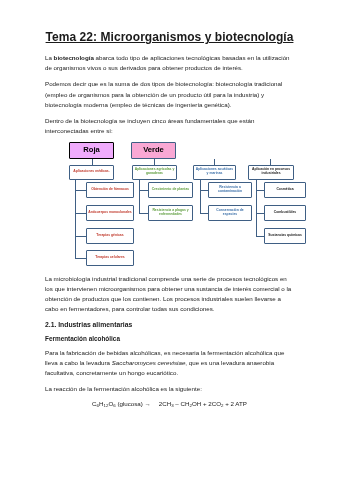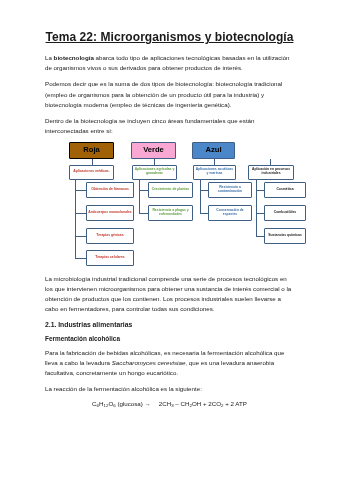--- a/index.html
+++ b/index.html
@@ -81,21 +81,21 @@
     line-height: 1.12;
     overflow: hidden;
     padding: 1px 1px;
   }
   .dg-head {
     border-width: 1.1px;
     font-weight: bold;
     font-size: 7.6px;
     color: #000;
   }
-  .dg-head.c-roja   { background: #a16207; border-color: #000000; }
+  .dg-head.c-roja   { background: #f0abfc; border-color: #000000; }
   .dg-head.c-verde  { background: #f9a8d4; border-color: #3f5f84; }
   .dg-head.c-azul   { background: #4a86c8; border-color: #3f5f84; }
   .dg-head.c-blanca { background: #ffffff; border-color: #3f5f84; }
 
   .dg-node {
     font-size: 3.4px;
     font-weight: bold;
   }
   .t-red   { color: #c0392b; }
   .t-green { color: #5d9c3c; }
@@ -162,21 +162,20 @@
     <div class="dg-box dg-node t-red" style="left:41px; top:40px; width:48px; height:16px;">Obtención de fármacos</div>
     <div class="dg-box dg-node t-red" style="left:41px; top:63px; width:48px; height:16px;">Anticuerpos monoclonales</div>
     <div class="dg-box dg-node t-red" style="left:41px; top:86px; width:48px; height:16px;">Terapias génicas</div>
     <div class="dg-box dg-node t-red" style="left:41px; top:108px; width:48px; height:16px;">Terapias celulares</div>
 
     <div class="dg-box dg-head c-verde" style="left:86px; top:0; width:45px; height:17px;">Verde</div>
     <div class="dg-box dg-node t-green" style="left:87px; top:23px; width:45px; height:15px;">Aplicaciones agrícolas y ganaderas</div>
     <div class="dg-box dg-node t-green" style="left:103px; top:40px; width:45px; height:16px;">Crecimiento de plantas</div>
     <div class="dg-box dg-node t-green" style="left:103px; top:63px; width:45px; height:16px;">Resistencia a plagas y enfermedades</div>
 
-    <div class="dg-box dg-head c-azul" style="left:147px; top:0; width:43px; height:17px;">Azul</div>
     <div class="dg-box dg-node t-blue" style="left:148px; top:23px; width:43px; height:15px;">Aplicaciones acuáticas y marinas</div>
     <div class="dg-box dg-node t-blue" style="left:163px; top:40px; width:44px; height:16px;">Resistencia a contaminación</div>
     <div class="dg-box dg-node t-blue" style="left:163px; top:63px; width:44px; height:16px;">Conservación de especies</div>
 
     <div class="dg-box dg-node t-black" style="left:203px; top:23px; width:46px; height:15px;">Aplicación en procesos industriales</div>
     <div class="dg-box dg-node t-black" style="left:219px; top:40px; width:42px; height:16px;">Cosmética</div>
     <div class="dg-box dg-node t-black" style="left:219px; top:63px; width:42px; height:16px;">Combustibles</div>
     <div class="dg-box dg-node t-black" style="left:219px; top:86px; width:42px; height:16px;">Sustancias químicas</div>
   </div>
 

